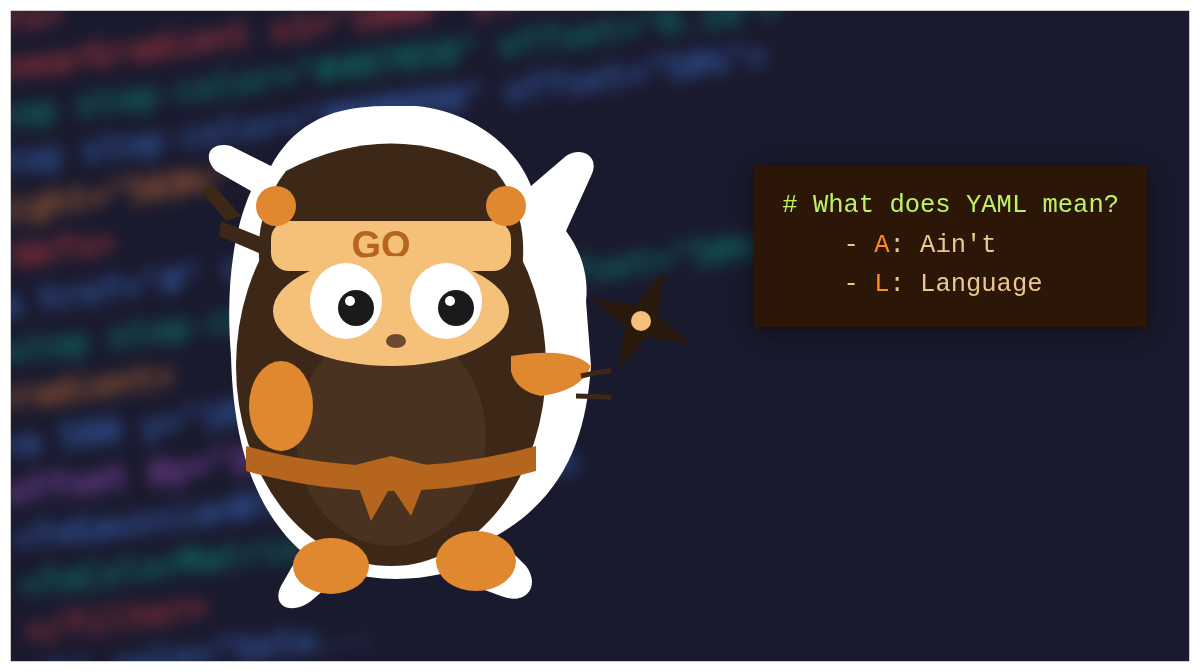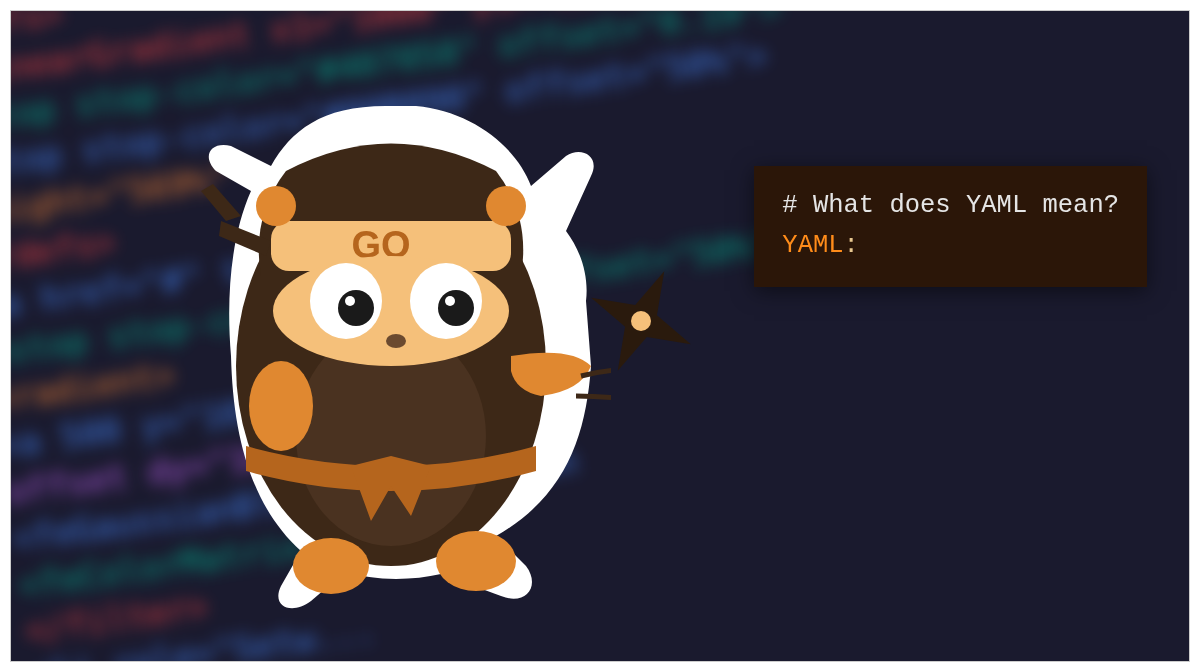--- a/index.html
+++ b/index.html
@@ -51,21 +51,21 @@
       position: absolute;
       right: 42px;
       top: 155px;
       background: #2b1608;
       padding: 20px 28px 22px 28px;
       font-family: 'Courier New', monospace;
       font-size: 25.5px;
       line-height: 1.55;
       box-shadow: 0 4px 20px rgba(0,0,0,0.5);
     }
-    .comment { color: #e5e5e5; font-family: Liberation Mono, monospace; }
+    .comment { color: #bef264; font-family: Liberation Mono, monospace; }
     .yaml-key { color: #ff8c1a; }
     .dash { color: #e8c890; }
     .letter { color: #ff8c1a; }
     .val { color: #e8c890; }
   </style>
 </head>
 <body>
 
 <div class="frame">
   <div class="bg-code">
@@ -143,15 +143,16 @@
     <path d="M 405 320 Q 450 320 495 330" stroke="#3d2817" stroke-width="5" fill="none"></path>
   </svg>
 
   <svg class="shuriken" width="120" height="120" viewBox="0 0 120 120">
     <path d="M 60 5 L 72 48 L 115 60 L 72 72 L 60 115 L 48 72 L 5 60 L 48 48 Z" fill="#2a1a0d" transform="rotate(25 60 60)"></path>
     <circle cx="60" cy="60" r="10" fill="#f5c07a"></circle>
   </svg>
 
   <div class="code-box">
     <div><span class="comment"># What does YAML mean?</span></div>
-    <div><span class="yaml-key">YAML</span><span class="val">:</span></div>
+    <div>&nbsp;&nbsp;&nbsp;&nbsp;<span class="dash">- </span><span class="letter">A</span><span class="val">: </span><span class="val">Ain't</span></div>
+    <div>&nbsp;&nbsp;&nbsp;&nbsp;<span class="dash">- </span><span class="letter">L</span><span class="val">: </span><span class="val">Language</span></div>
   </div>
 </div>
 
 </body></html>

